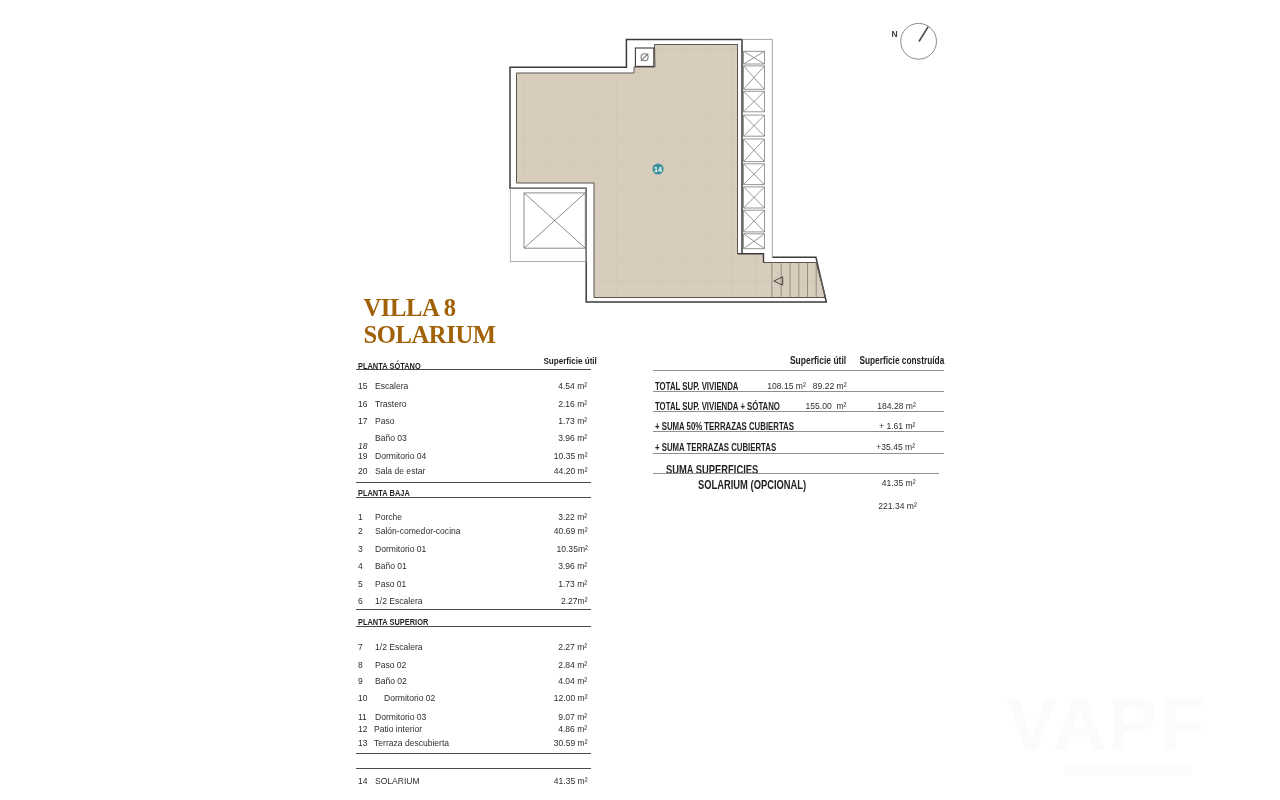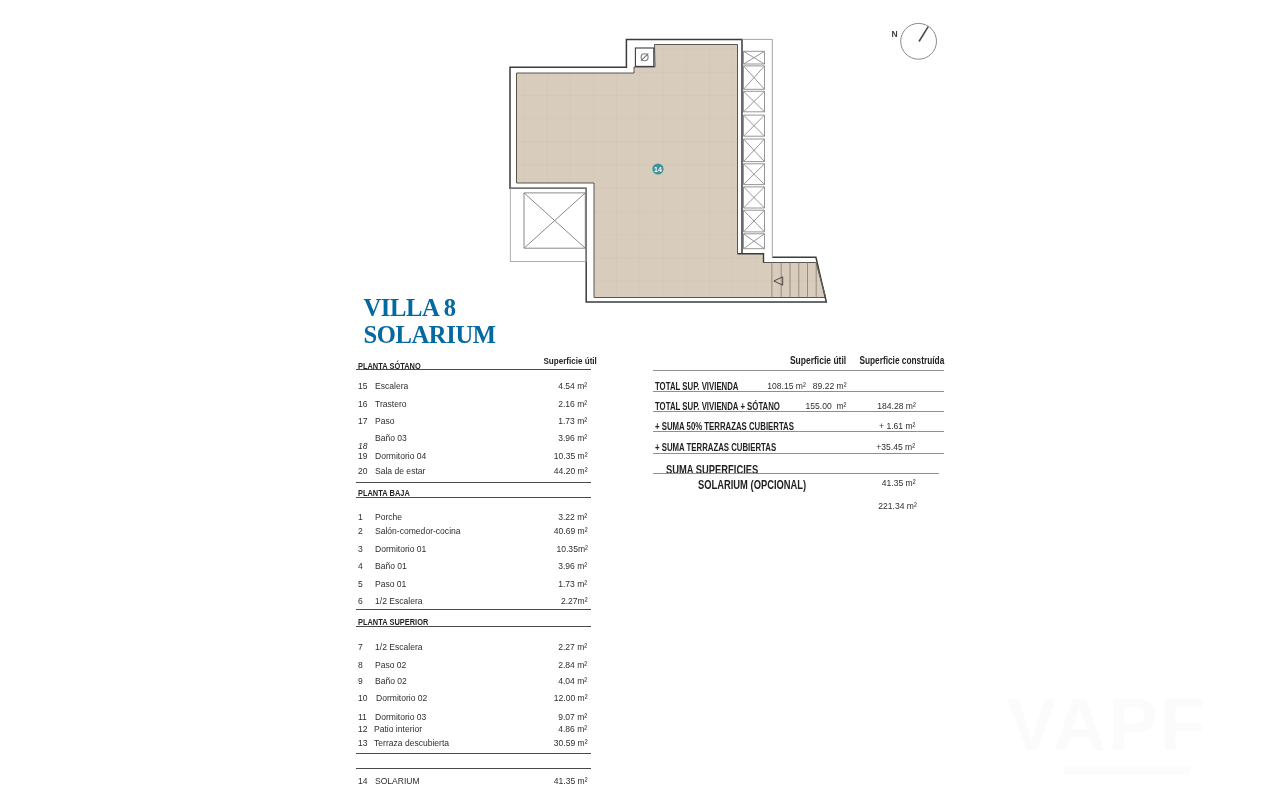--- a/index.html
+++ b/index.html
@@ -88,21 +88,21 @@
     <path d="M919,41.5 L928.2,26.7" stroke="#4a4a4a" stroke-width="1.6"></path>
     <text x="891.5" y="37" font-size="8.5" font-weight="bold" fill="#3f3f3f" font-family="Liberation Sans, sans-serif">N</text>
   </g>
 
   <g opacity="1">
     <text x="1007" y="750" font-size="74" font-weight="bold" fill="#fbfbfb" font-family="Liberation Sans, sans-serif" letter-spacing="2">VAPF</text>
     <rect x="1064" y="766" width="127" height="9" fill="#fcfcfc"></rect>
   </g>
 </svg>
 
-<div class="abs" style="left:363.5px;top:293.9px;font-family:'Liberation Serif',serif;font-weight:bold;font-size:24.6px;line-height:27.4px;color:#0369a1;letter-spacing:-0.4px;">VILLA 8<br>SOLARIUM</div>
+<div class="abs" style="left:363.5px;top:293.9px;font-family:'Liberation Serif',serif;font-weight:bold;font-size:24.6px;line-height:27.4px;color:#a16207;letter-spacing:-0.4px;">VILLA 8<br>SOLARIUM</div>
 
 <div class="abs" style="left:355.9px;top:0px;width:235.6px;height:800px;">
 
   <div class="abs hd" style="left:2px;top:359.5px;"><span class="sx80">PLANTA&nbsp;SÓTANO</span></div>
 
   <div class="abs hd" style="right:-5px;top:354.8px;text-align:right;"><span class="sx85r">Superficie útil</span></div>
   <div class="rule" style="left:0px;top:369.1px;width:235.6px;"></div>
 
   <div class="abs row" style="left:2px;top:380.3px;"><span class="sx90">15</span></div>
   <div class="abs row" style="left:19.5px;top:380.3px;"><span class="sx90">Escalera</span></div>
@@ -166,21 +166,21 @@
 
   <div class="abs row" style="left:2px;top:658.6px;"><span class="sx90">8</span></div>
   <div class="abs row" style="left:19.5px;top:658.6px;"><span class="sx90">Paso 02</span></div>
   <div class="abs row" style="right:4px;top:658.6px;"><span class="sx90r">2.84 m²</span></div>
 
   <div class="abs row" style="left:2px;top:675.1px;"><span class="sx90">9</span></div>
   <div class="abs row" style="left:19.5px;top:675.1px;"><span class="sx90">Baño 02</span></div>
   <div class="abs row" style="right:4px;top:675.1px;"><span class="sx90r">4.04 m²</span></div>
 
   <div class="abs row" style="left:2px;top:692.4px;text-decoration:underline;"><span class="sx90">10</span></div>
-  <div class="abs row" style="left:20px;top:692.4px;"><span class="sx90">Dormitorio 02</span></div>
+  <div class="abs row" style="left:28px;top:692.4px;"><span class="sx90">Dormitorio 02</span></div>
   <div class="abs row" style="right:4px;top:692.4px;"><span class="sx90r">12.00 m²</span></div>
 
   <div class="abs row" style="left:2px;top:710.5px;"><span class="sx90">11</span></div>
   <div class="abs row" style="left:19.5px;top:710.5px;"><span class="sx90">Dormitorio 03</span></div>
   <div class="abs row" style="right:4px;top:710.5px;"><span class="sx90r">9.07 m²</span></div>
 
   <div class="abs row" style="left:2px;top:722.7px;"><span class="sx90">12</span></div>
   <div class="abs row" style="left:18px;top:722.7px;"><span class="sx90">Patio interior</span></div>
   <div class="abs row" style="right:4px;top:722.7px;"><span class="sx90r">4.86 m²</span></div>
 

